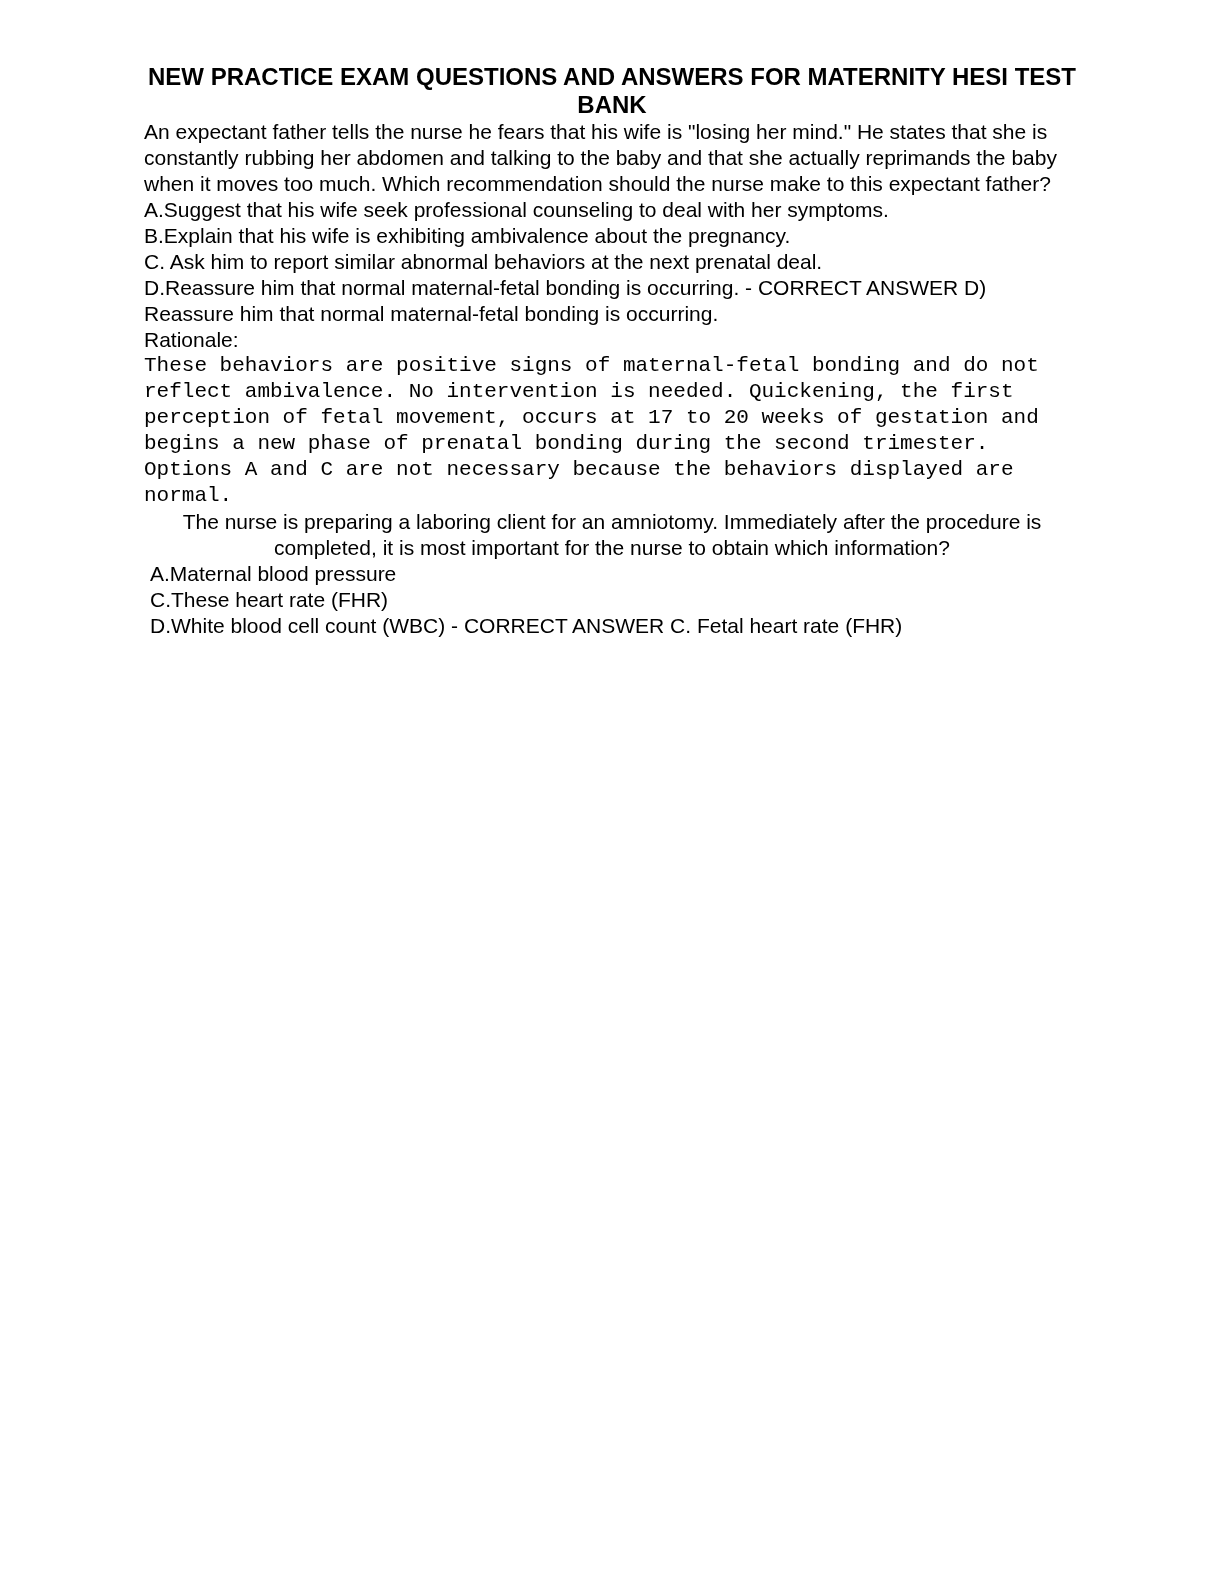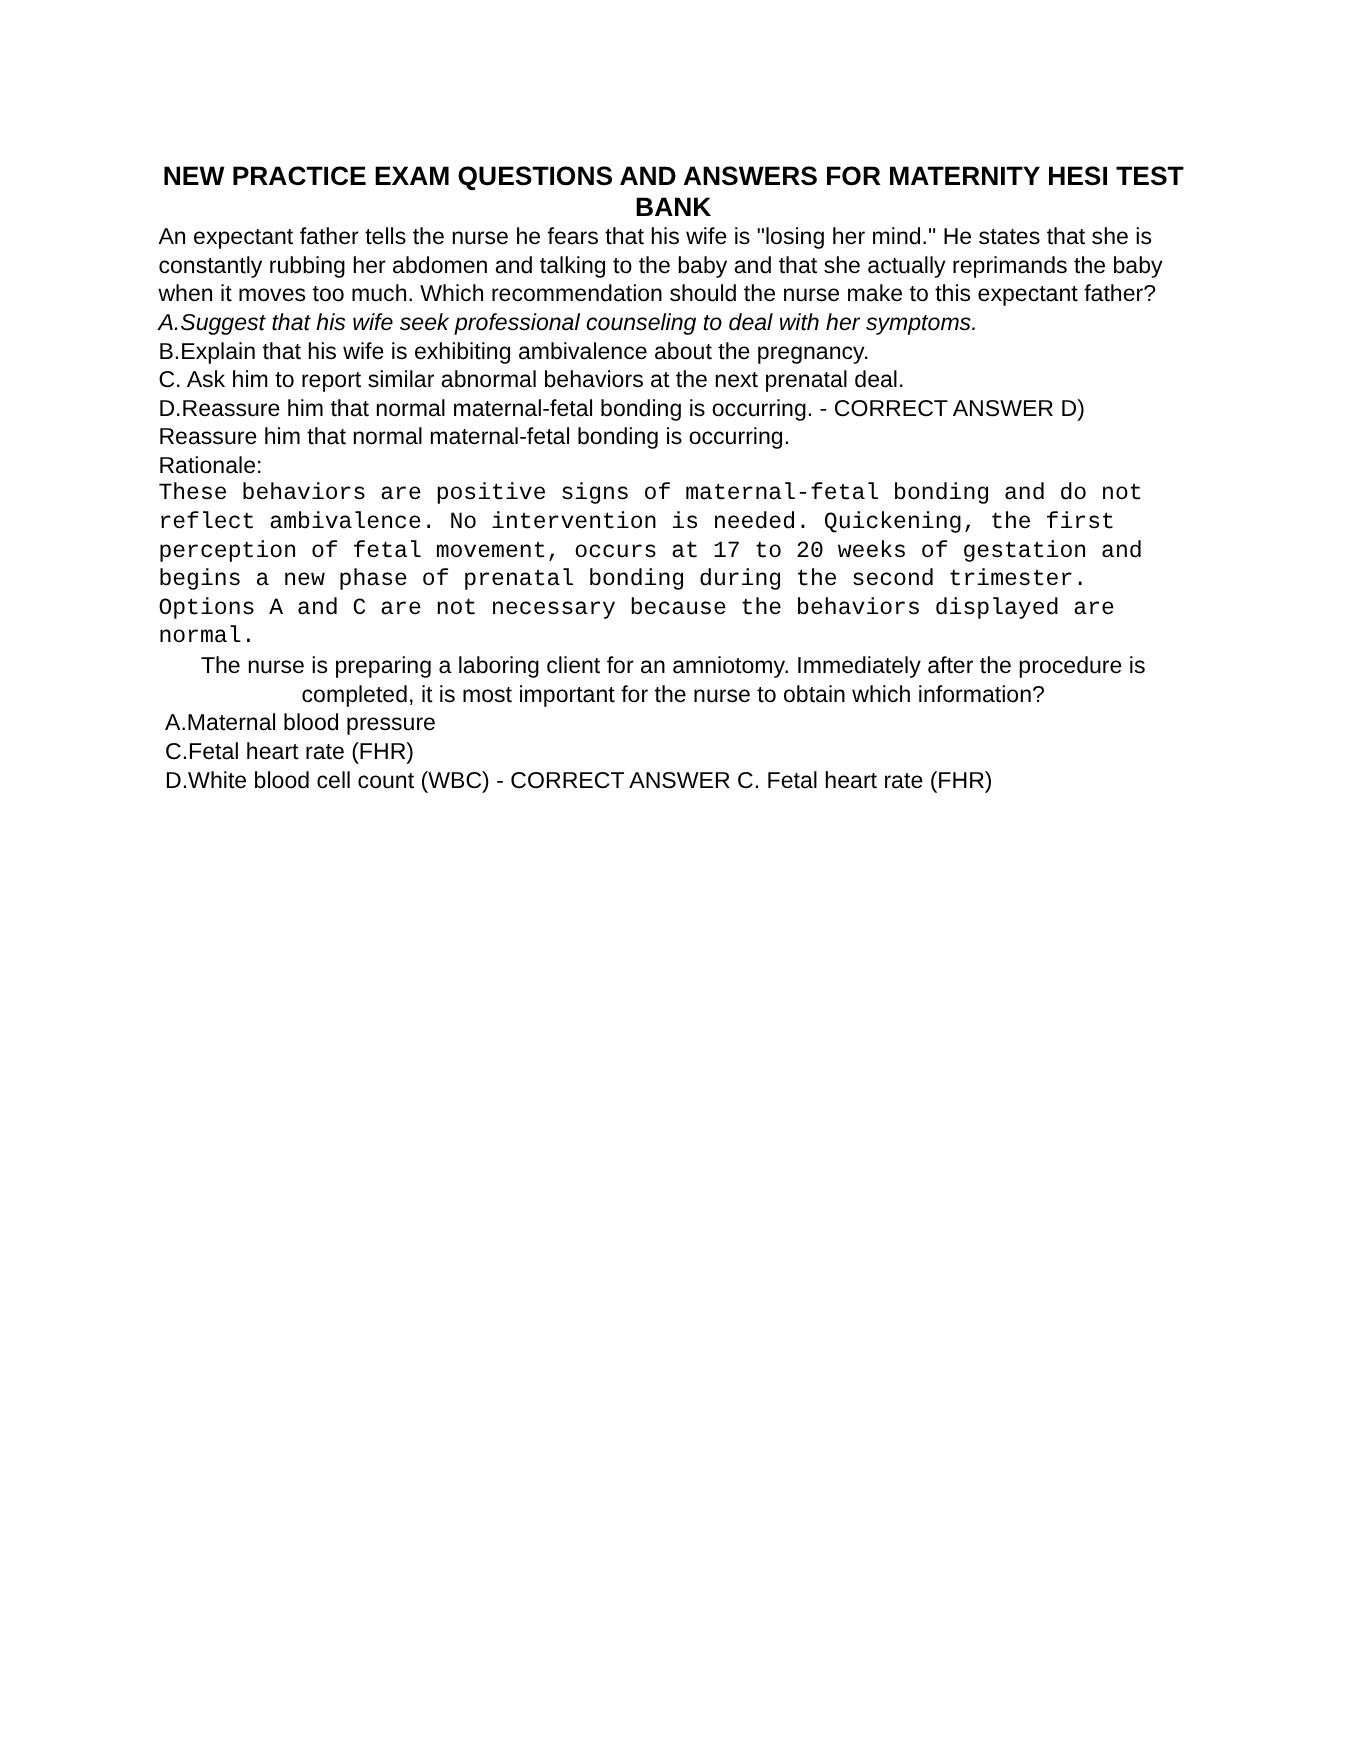--- a/index.html
+++ b/index.html
@@ -11,23 +11,22 @@
   .page {
     position: relative;
     width: 1224px;
     height: 1584px;
     background: #ffffff;
     color: #000000;
     font-family: "Liberation Sans", "DejaVu Sans", sans-serif;
     overflow: hidden;
   }
   .content {
-    padding: 99px 144px 0 144px;
+    padding: 63px 144px 0 144px;
     width: 100%;
-    margin-top: 48px;
   }
   .doc-title {
     margin: 0;
     font-size: 24px;
     line-height: 28px;
     font-weight: bold;
     text-align: center;
     letter-spacing: 0;
   }
   .title-line {
@@ -35,21 +34,21 @@
     white-space: nowrap;
   }
   p.para {
     margin: 0;
     font-size: 21px;
     line-height: 26px;
     font-weight: normal;
     word-spacing: normal;
   }
   .q1-stem        { margin-top: 23px; }
-  .q1-opt-a       { margin-top: 64px; font-style: italic; }
+  .q1-opt-a       { margin-top: 64px; }
   .q1-opt-b       { margin-top: 59px; }
   .q1-opt-c       { margin-top: 59px; }
   .q1-opt-d       { margin-top: 59px; }
   .rationale-label{ margin-top: 65px; }
   .rationale-body { margin-top: 18px; font-family: Liberation Mono, monospace; }
   .q2-stem        { margin-top: 64px; text-align: center; }
   .q2-opt         { margin-top: 61px; padding-left: 6px; }
 </style>
 </head>
 <body>
@@ -74,18 +73,18 @@
 
     <p class="para rationale-label">Rationale:</p>
 
     <p class="para rationale-body">These behaviors are positive signs of maternal-fetal bonding and do not reflect ambivalence. No intervention is needed. Quickening, the first perception of fetal movement, occurs at 17 to 20 weeks of gestation and begins a new phase of prenatal bonding during the second trimester. Options A and C are not necessary because the behaviors displayed are normal.</p>
 
     <p class="para q2-stem">The nurse is preparing a laboring client for an amniotomy. Immediately after the procedure is completed, it is most important for the nurse to obtain which information?</p>
 
     <p class="para q2-opt">A.Maternal blood pressure</p>
 
 
-    <p class="para q2-opt">C.Fetal heart rate (FHR)</p>
+    <p class="para q2-opt">C.These heart rate (FHR)</p>
 
     <p class="para q2-opt">D.White blood cell count (WBC) - CORRECT ANSWER C. Fetal heart rate (FHR)</p>
 
   </div>
 </div>
 
 </body></html>

